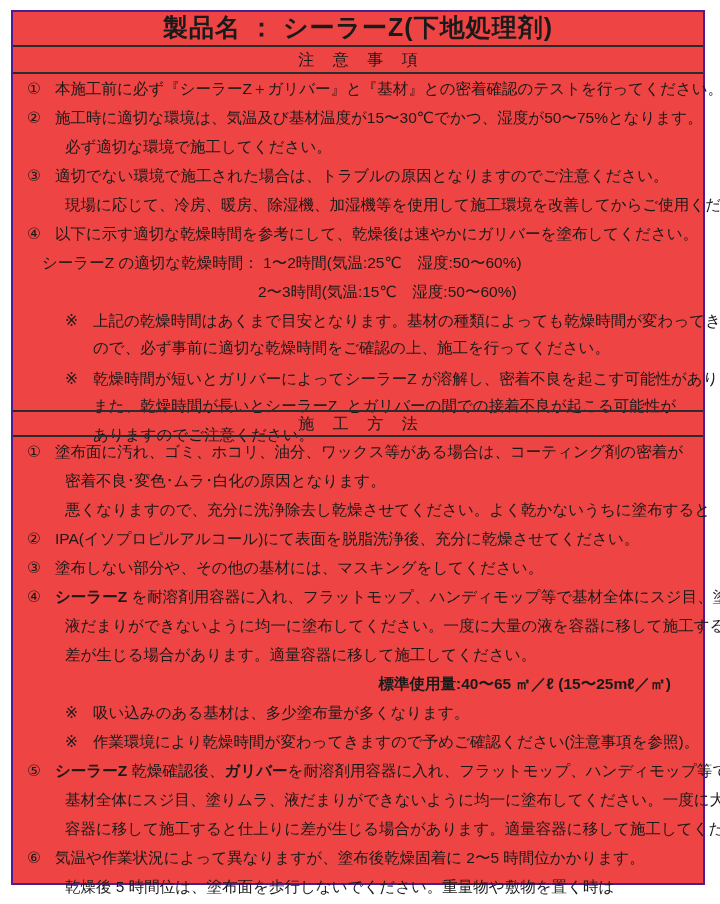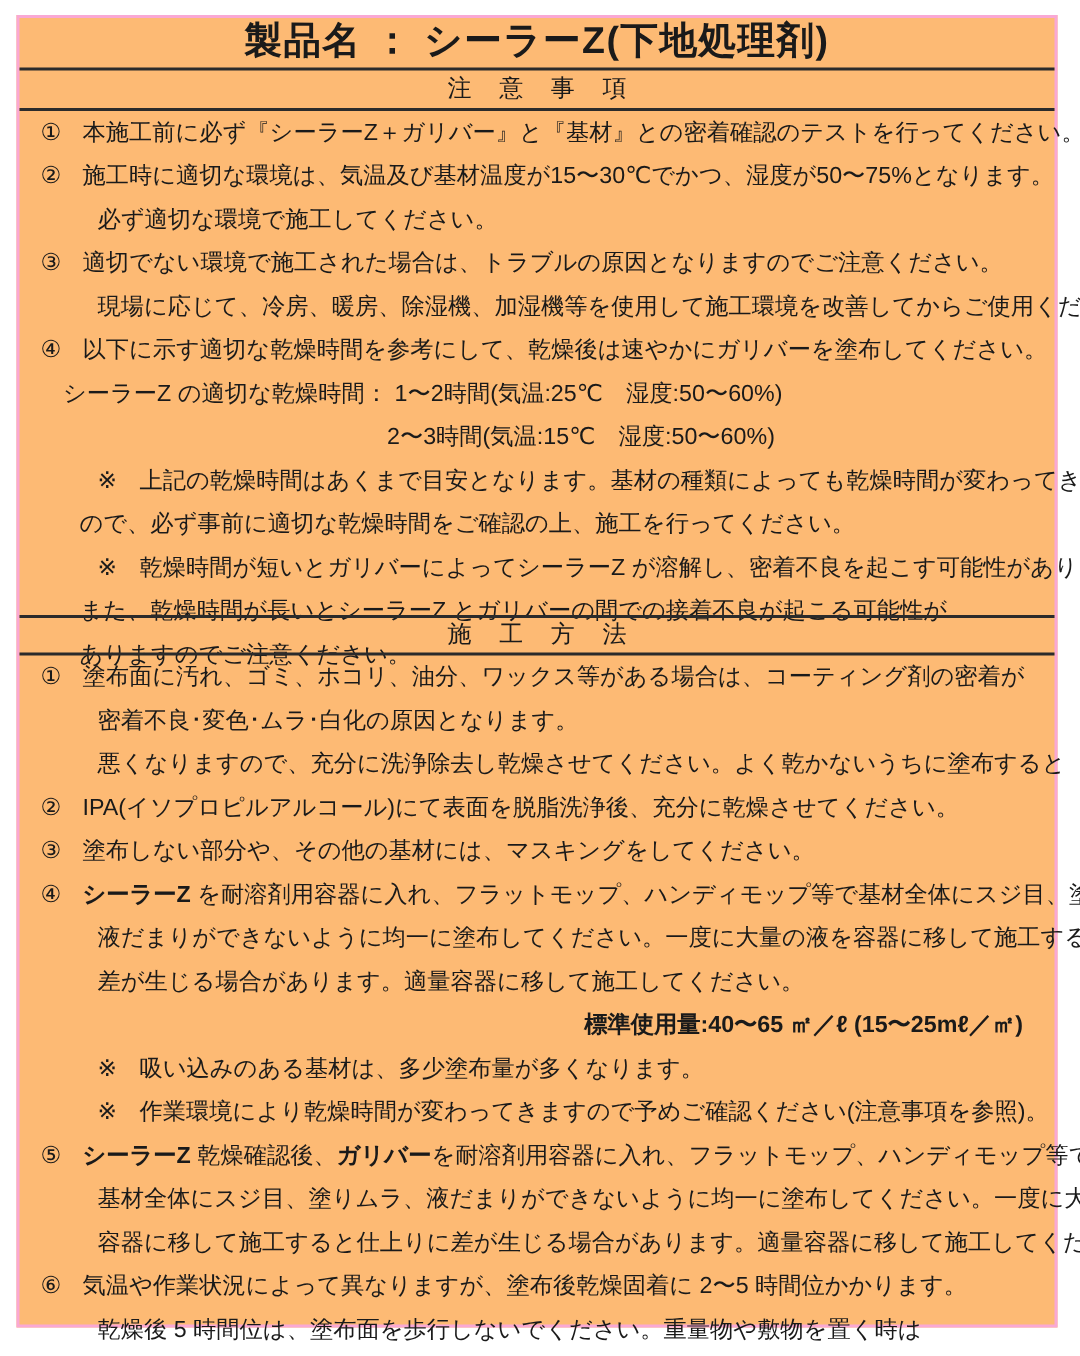--- a/index.html
+++ b/index.html
@@ -22,23 +22,23 @@
     background: #ffffff;
   }
 
   
   .doc-frame {
     position: absolute;
     left: 11px;
     top: 10px;
     width: 694px;       
     height: 875px;      
-    border: 2px solid #f9a8d4;
-    box-sizing: border-box;
-    background: #fdba74;
+    border: 2px solid #4c1d95;
+    box-sizing: border-box;
+    background: #ef4444;
   }
 
   
   .title-row {
     position: absolute;
     left: 0; top: 0;
     width: 100%;
     height: 35px;
     border-bottom: 2px solid #2b2b2b;
     box-sizing: border-box;
@@ -104,22 +104,22 @@
   }
   .line .body {
     display: block;
     padding-left: 42px;
   }
   
   .line.ind1 .body { padding-left: 52px; }
   .line.ind-dry .body { padding-left: 29px; }
   .line.ind-dry2 .body { padding-left: 245px; }
   .line.ind-note .body { padding-left: 52px; }
-  .line.ind-note-cont .body { padding-left: 40px; }
-  .line.ind-usage { text-align: right; padding-right: 21px; }
+  .line.ind-note-cont .body { padding-left: 80px; font-family: Liberation Mono, monospace; }
+  .line.ind-usage { text-align: right; padding-right: 32px; }
   .line.ind-usage .body { padding-left: 0; display: inline; }
 
   .bold { font-weight: bold; }
 </style>
 </head>
 <body>
 
 <div id="sheet">
   <div class="doc-frame">
 

